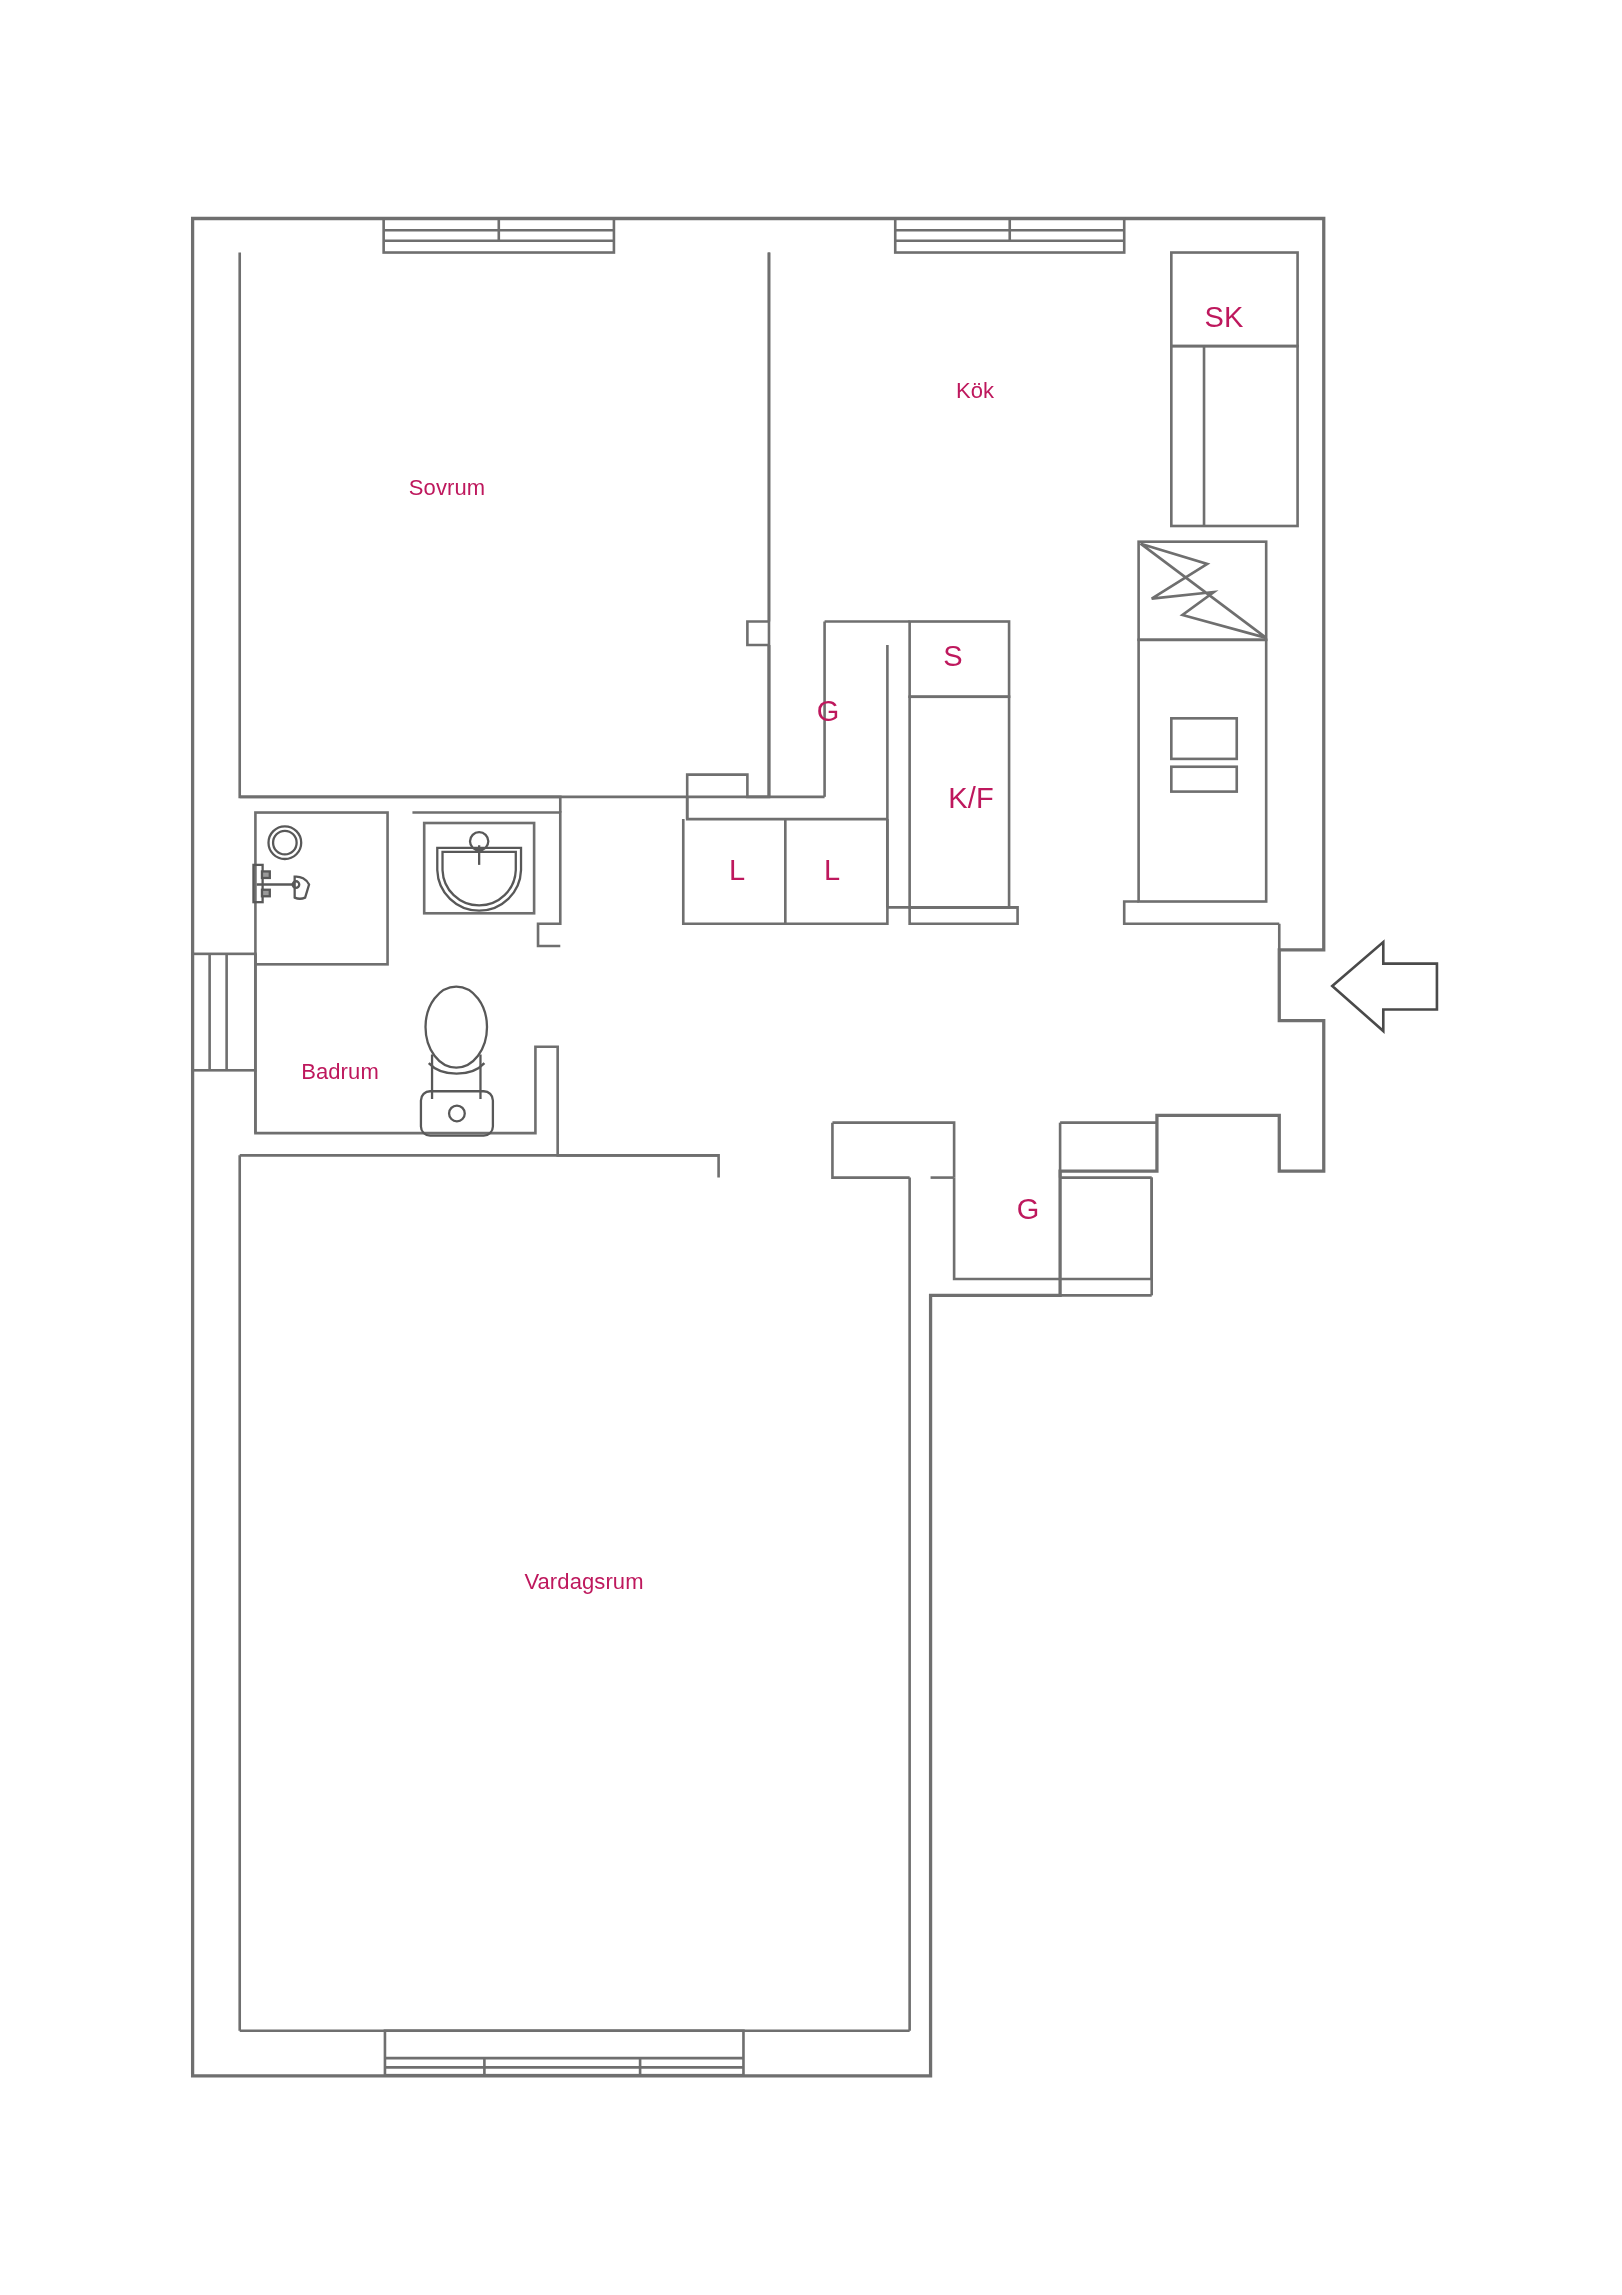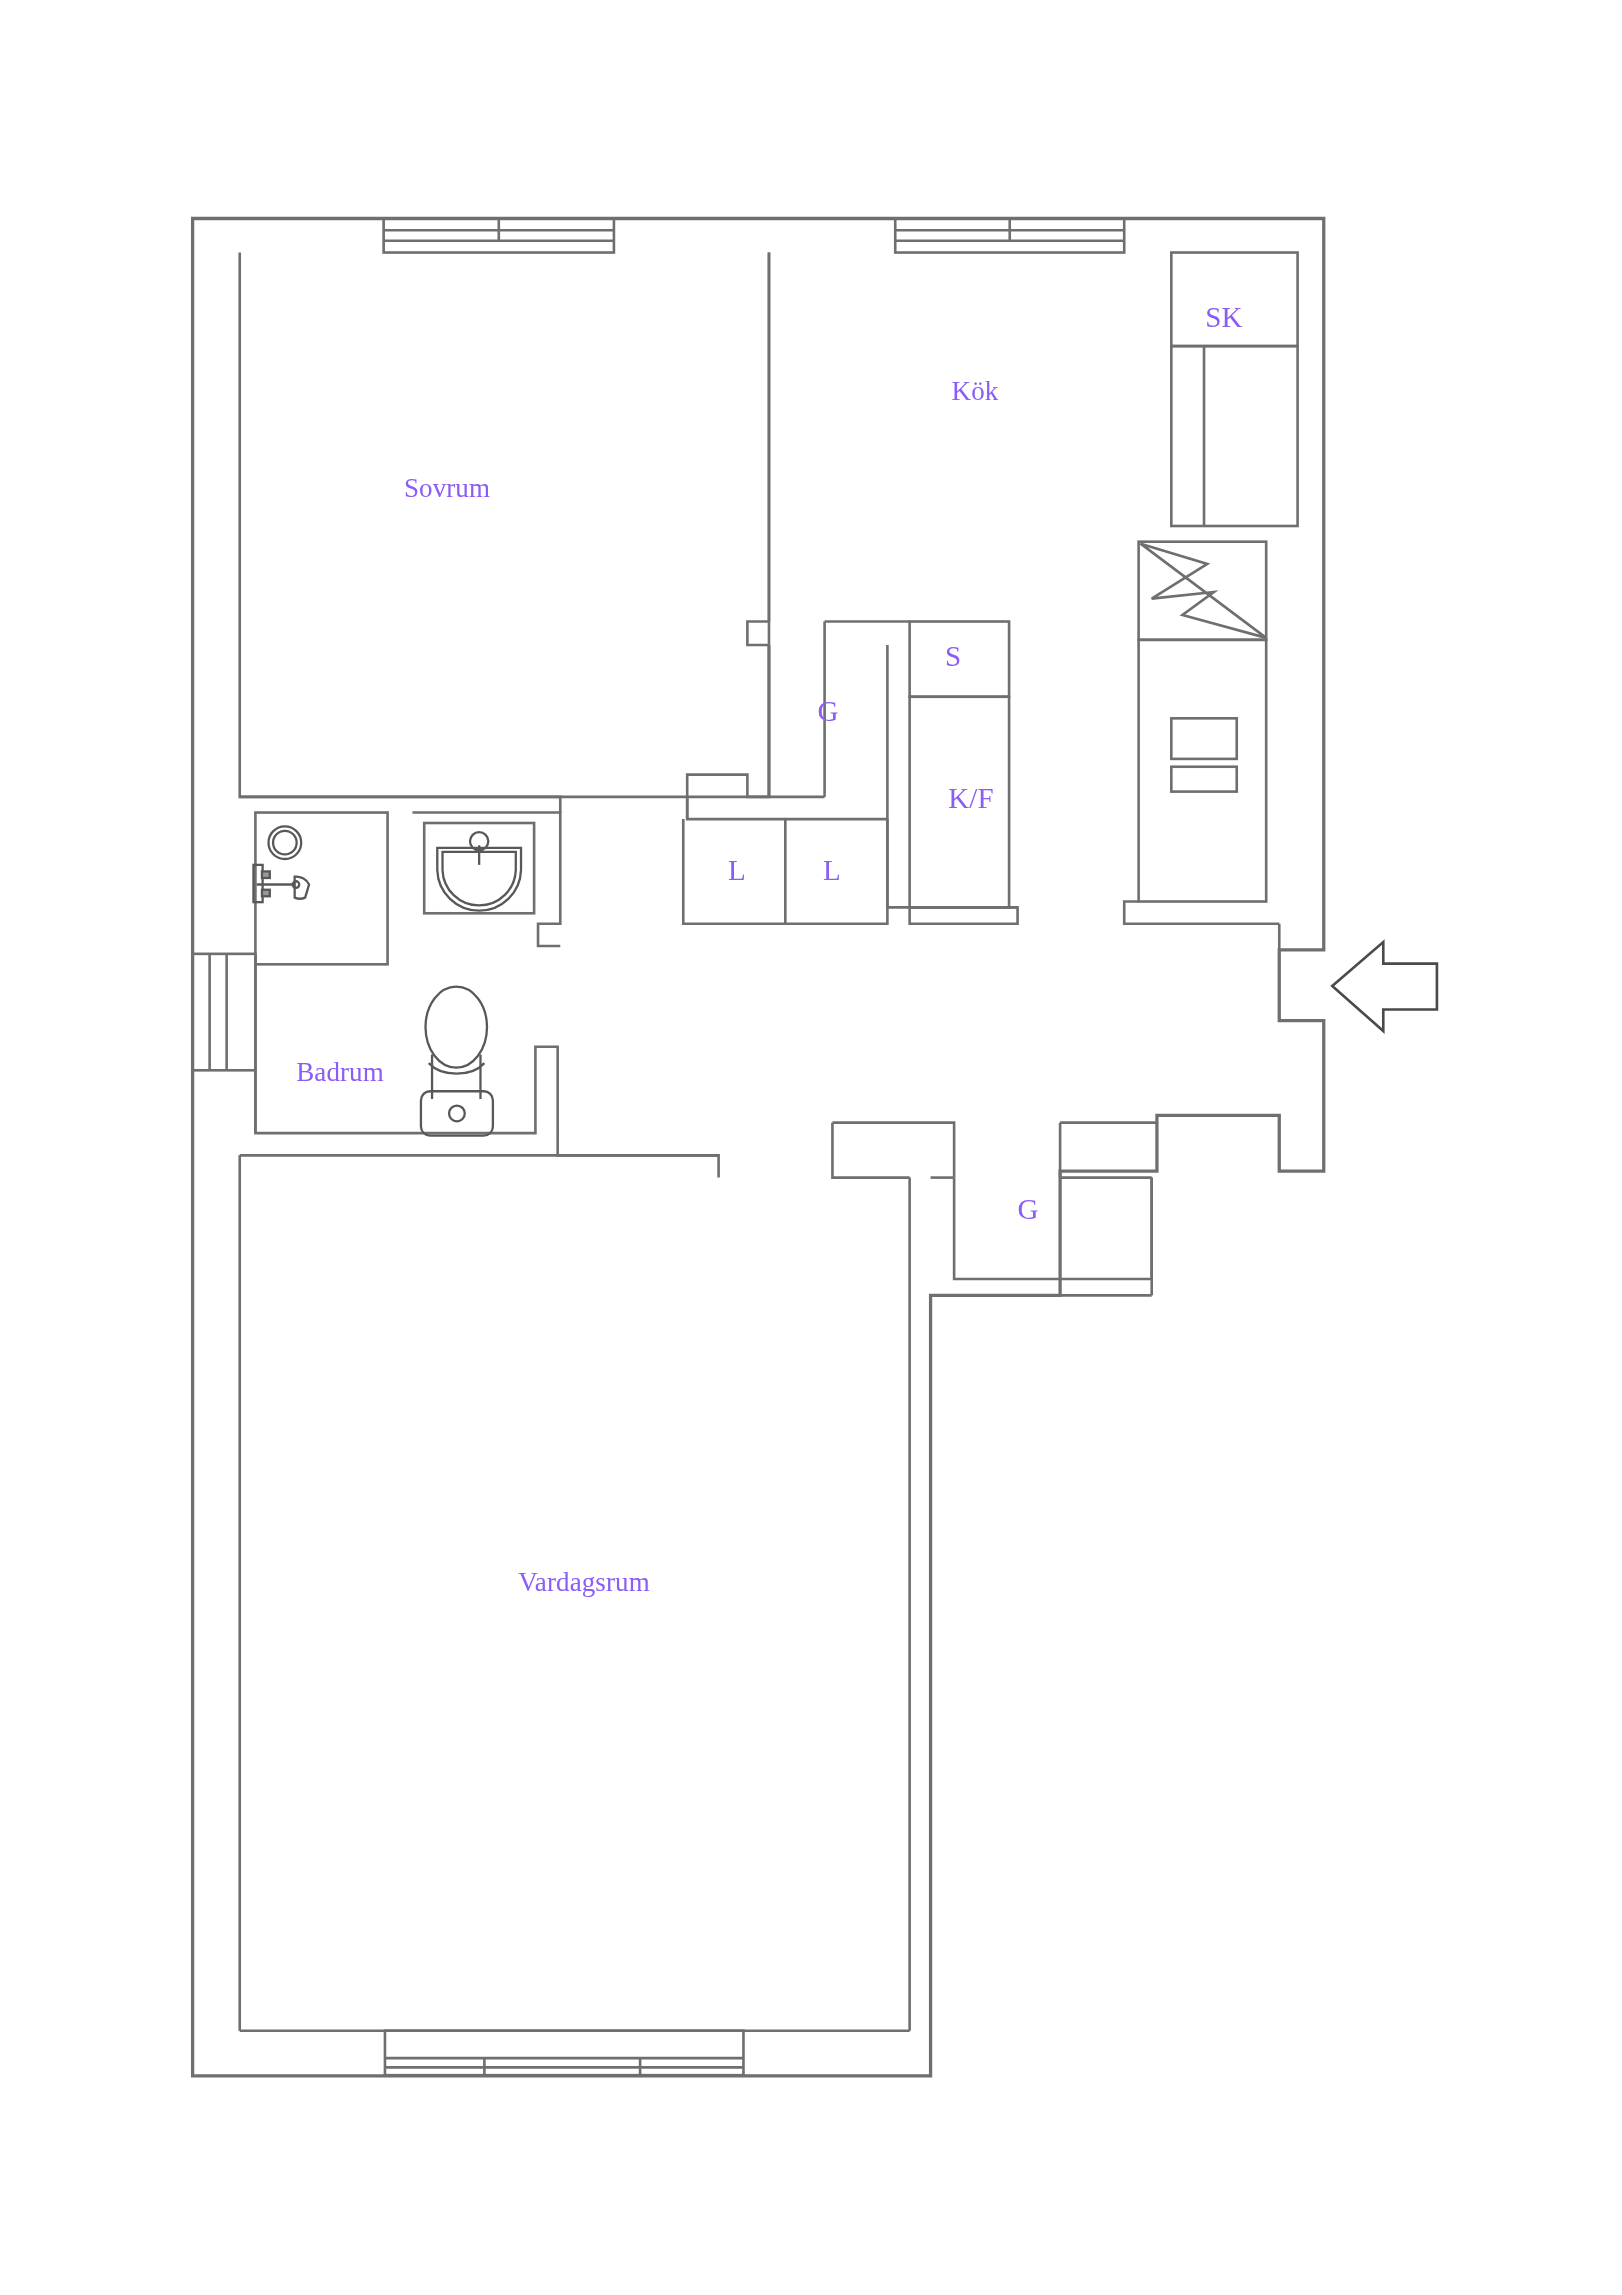--- a/index.html
+++ b/index.html
@@ -7,27 +7,27 @@
   body{
     width:1623px;height:2295px;
     font-family:"Liberation Serif","DejaVu Serif",serif;
     color:#000;
     overflow:hidden;
   }
   #plan-root{position:relative;width:1623px;height:2295px;background:#fff;}
   #plan-svg{position:absolute;left:0;top:0;width:1623px;height:2295px;display:block;}
   .room-label{
     position:absolute;
-    font-family:Liberation Serif, serif;
-    color:#8b5cf6;
+    font-family:Liberation Sans, sans-serif;
+    color:#be185d;
     white-space:nowrap;
     transform:translate(-50%,-50%);
     letter-spacing:0.1px;
   }
-  .lbl-big{font-size:27px;}
+  .lbl-big{font-size:22px;}
   .lbl-small{font-size:29px;}
 </style>
 </head>
 <body>
 
 <div id="plan-root">
 
   <svg id="plan-svg" viewBox="0 0 2480 3508" xmlns="http://www.w3.org/2000/svg">
 
     <g fill="none" stroke="#6f6f6f" stroke-width="5" stroke-linecap="square" stroke-linejoin="miter">

